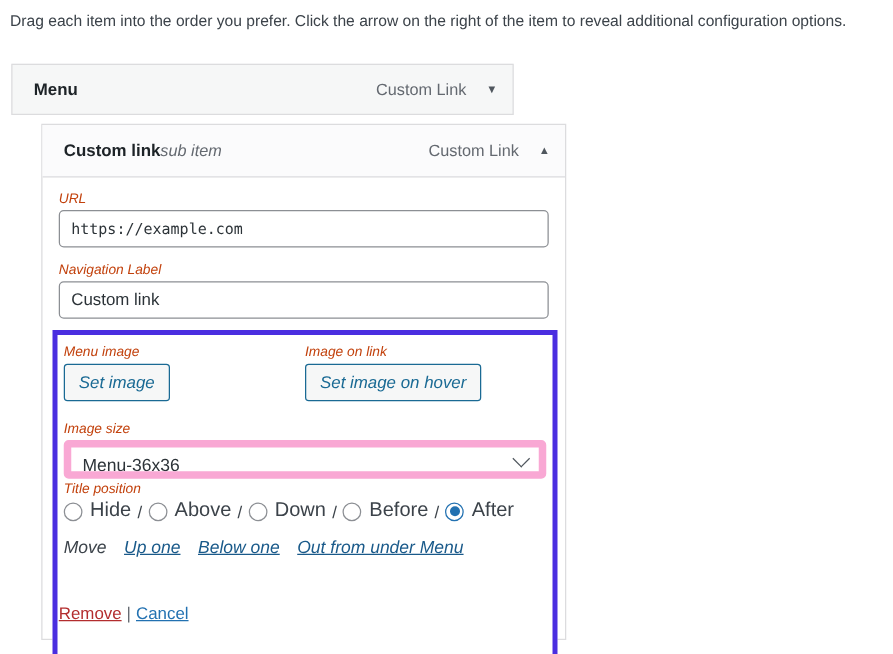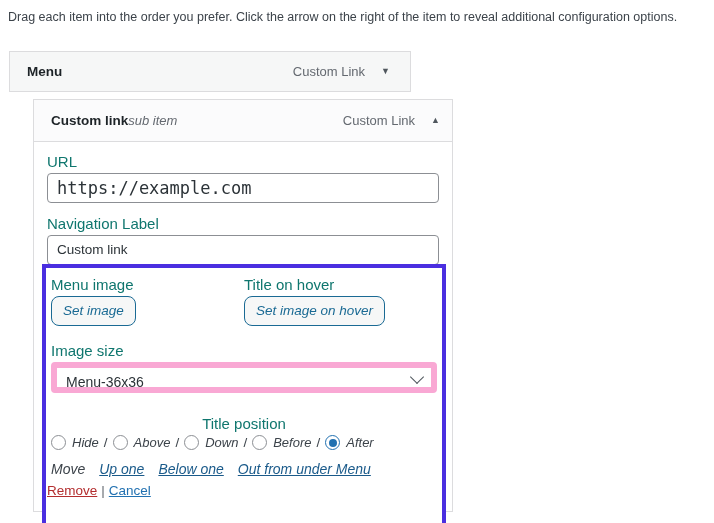--- a/index.html
+++ b/index.html
@@ -33,21 +33,21 @@
     position: absolute;
     left: 9px;
     top: 51px;
     width: 402px;
     height: 41px;
     box-sizing: border-box;
     background: #f6f7f7;
     border: 1px solid #dcdcde;
     display: flex;
     align-items: center;
-    padding: 0 20px 0 17px;
+    padding: 0 12px 0 17px;
     justify-content: space-between;
   }
   .menu-row-title {
     font-weight: bold;
     font-size: 13.5px;
     color: #1d2327;
     flex: 1;
   }
   .menu-row-type {
     font-size: 13px;
@@ -97,42 +97,43 @@
     color: #646970;
     margin-right: 16px;
   }
 
   .item-body {
     padding: 11px 13px 0 13px;
   }
 
   
   .field-label {
-    font-size: 15px;
-    color: #0f766e;
+    font-style: italic;
+    font-size: 11px;
+    color: #c2410c;
     margin-bottom: 3px;
     display: block;
   }
   .text-input {
     box-sizing: border-box;
     width: 100%;
     height: 30px;
     border: 1px solid #8c8f94;
     border-radius: 4px;
     background: #fff;
     padding: 0 9px;
     font-size: 13.5px;
     color: #2c3338;
     line-height: 28px;
     white-space: nowrap;
     overflow: hidden;
   }
   .text-input.mono {
     font-family: "DejaVu Sans Mono", monospace;
-    font-size: 17px;
+    font-size: 12px;
   }
   .field-block { margin-bottom: 12px; }
 
   
   .highlight-box {
     position: absolute;
     left: 8px;
     top: 164px;
     width: 404px;
     height: 264px;
@@ -148,21 +149,21 @@
   .img-col-left { width: 200px; }
   .img-col-right { width: 200px; }
 
   .set-img-btn {
     display: inline-block;
     box-sizing: border-box;
     height: 30px;
     line-height: 28px;
     padding: 0 11px;
     border: 1px solid #1a6a94;
-    border-radius: 8px;
+    border-radius: 3px;
     background: #f6f7f7;
     color: #1a6a94;
     font-style: italic;
     font-size: 13.5px;
     white-space: nowrap;
     cursor: pointer;
   }
 
   .size-block { margin-top: 16px; }
   .select-input {
@@ -186,21 +187,21 @@
     right: 9px;
     top: 50%;
     width: 9px;
     height: 9px;
     margin-top: -6px;
     border-right: 1.6px solid #50575e;
     border-bottom: 1.6px solid #50575e;
     transform: rotate(45deg);
   }
 
-  .pos-block { margin-top: 22px; text-align: center; }
+  .pos-block { margin-top: 2px; }
   .radio-row {
     display: flex;
     align-items: center;
     margin-top: 3px;
     font-size: 13px;
   }
   .radio {
     width: 15px;
     height: 15px;
     box-sizing: border-box;
@@ -219,24 +220,23 @@
     content: "";
     position: absolute;
     left: 2.5px;
     top: 2.5px;
     width: 8px;
     height: 8px;
     border-radius: 50%;
     background: #2271b1;
   }
   .radio-label {
-    font-style: italic;
     color: #3c434a;
     margin: 0 5px 0 6px;
-    font-size: 13px;
+    font-size: 16px;
   }
   .radio-sep {
     color: #3c434a;
     margin-right: 5px;
     font-size: 13.5px;
   }
 
   .move-row {
     margin-top: 11px;
     font-size: 14px;
@@ -302,21 +302,21 @@
 
   <div class="highlight-box">
     <div class="hl-inner">
 
       <div class="img-cols">
         <div class="img-col-left">
           <span class="field-label">Menu image</span>
           <span class="set-img-btn">Set image</span>
         </div>
         <div class="img-col-right">
-          <span class="field-label">Title on hover</span>
+          <span class="field-label">Image on link</span>
           <span class="set-img-btn">Set image on hover</span>
         </div>
       </div>
 
       <div class="size-block">
         <span class="field-label">Image size</span>
         <div class="select-input">
           <span>Menu-36x36</span>
           <span class="select-chevron"></span>
         </div>

